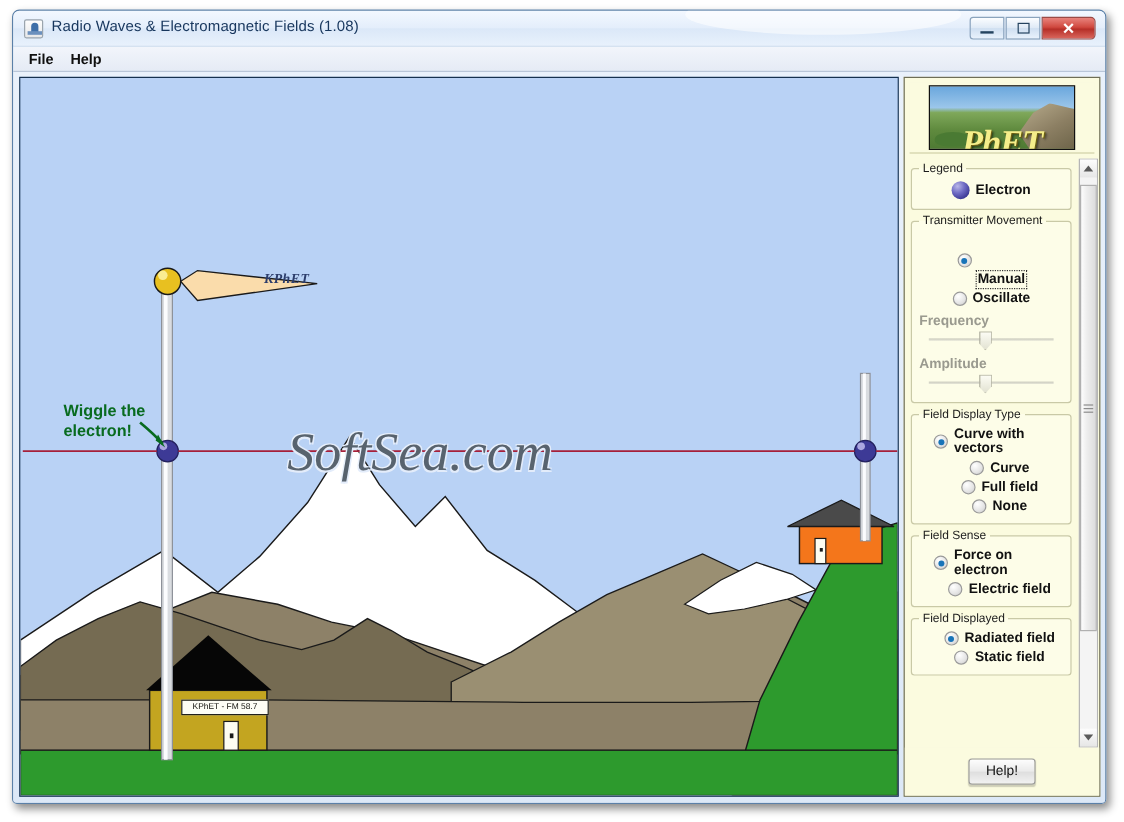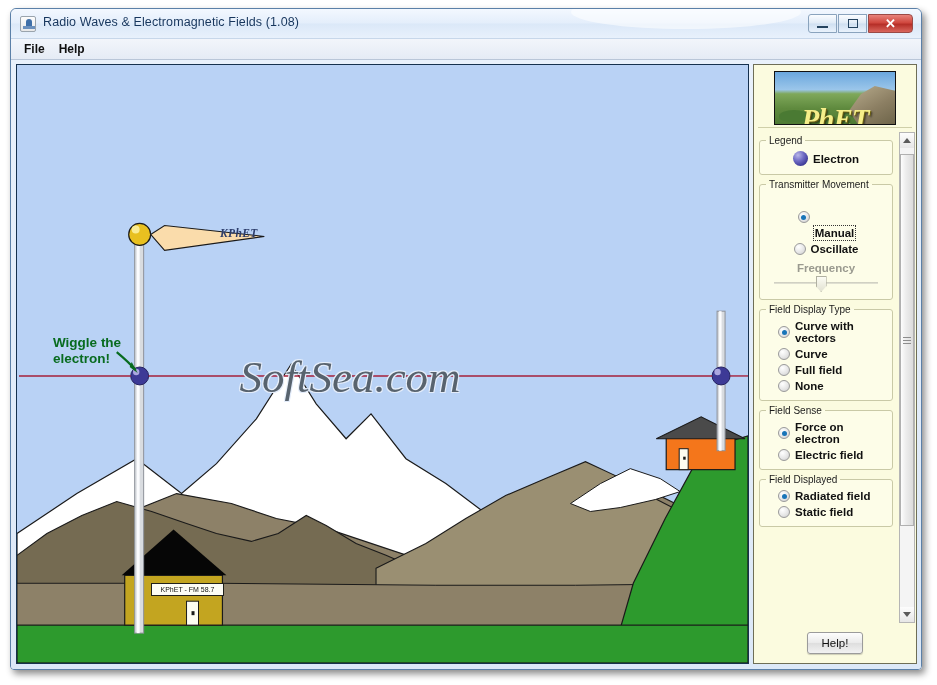--- a/index.html
+++ b/index.html
@@ -223,41 +223,42 @@
     margin:3px 2px 4px 2px;
     padding:3px 4px 6px 4px;
     background:#fdfde8;
   }
   fieldset.group > legend {
     font-size:10px; color:#1b1b1b; padding:0 3px; margin-left:2px;margin-top:20px;
   }
   .radio-row {
     display:flex; align-items:center; gap:5px;
     padding:2px 0 2px 14px;
+    justify-content:center;
   }
   .radio-row.centered { justify-content:center; padding-left:0; }
   .radio {
     width:12px; height:12px; border-radius:50%;
     background: radial-gradient(circle at 35% 30%, #ffffff 0%, #e4e4e4 60%, #c6c6c6 100%);
     border:1px solid #9a9a9a; flex:none; position:relative;
   }
   .radio.on::after {
     content:""; position:absolute; left:2.5px; top:2.5px;
     width:5px; height:5px; border-radius:50%;
     background:#1874b8;
   }
   .radio-label { font-size:11.5px; font-weight:bold; color:#111; }
   .radio-label.focus { outline:1px dotted #333; outline-offset:1px;margin-top:32px; }
   .sphere {
     width:15px; height:15px; border-radius:50%;
     background: radial-gradient(circle at 33% 28%, #b9b7e8 0%, #6f6bc4 40%, #3d3a96 75%, #272463 100%);
     flex:none;
   }
   .slider-block { padding:1px 2px 4px 2px; }
-  .slider-title { text-align:center; font-size:11.5px; font-weight:bold; color:#9a9a8f; margin:4px 0 3px 0; }
+  .slider-title { text-align:left; font-size:11.5px; font-weight:bold; color:#9a9a8f; margin:4px 0 3px 0; }
   .slider-track {
     position:relative; height:12px; margin:0 8px;
   }
   .slider-track .line {
     position:absolute; left:0; right:0; top:5px; height:2px;
     background:linear-gradient(180deg,#c9c9bc,#e6e6d8);
   }
   .slider-thumb {
     position:absolute; top:-1px; width:11px; height:16px;
     background:linear-gradient(180deg,#fcfcf4,#e2e2d2);
@@ -396,20 +397,27 @@
             <div class="radio-row centered">
               <span class="radio on"></span>
               <span class="radio-label focus">Manual</span>
             </div>
             <div class="radio-row centered">
               <span class="radio"></span>
               <span class="radio-label">Oscillate</span>
             </div>
             <div class="slider-block">
               <div class="slider-title">Frequency</div>
+              <div class="slider-track">
+                <div class="line"></div>
+                <div class="slider-thumb" style="left:40%"></div>
+              </div>
+            </div>
+            <div class="slider-block">
+              <div class="slider-title">Amplitude</div>
               <div class="slider-track">
                 <div class="line"></div>
                 <div class="slider-thumb" style="left:40%"></div>
               </div>
             </div>
           </fieldset>
 
           <fieldset class="group">
             <legend>Field Display Type</legend>
             <div class="radio-row">

